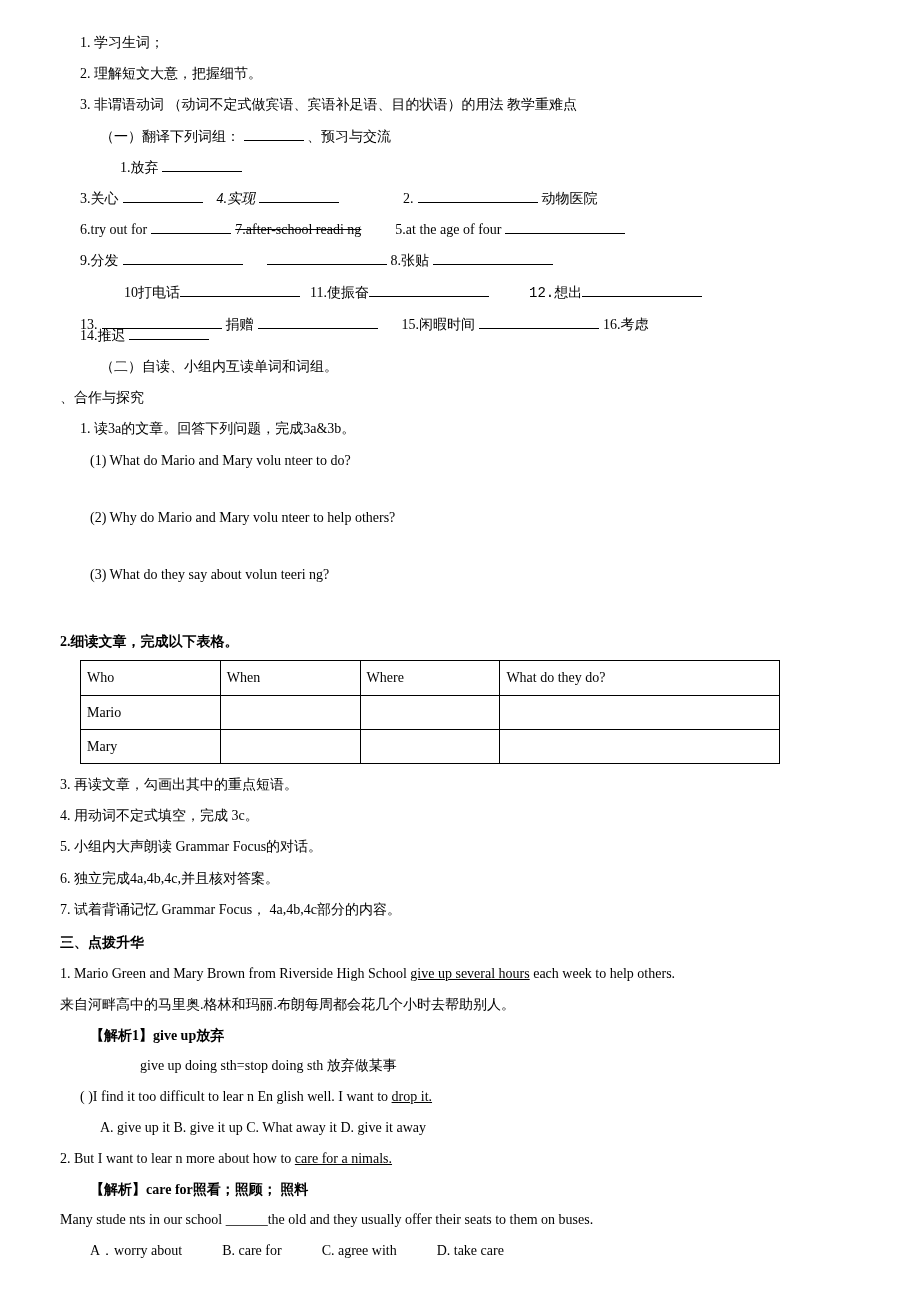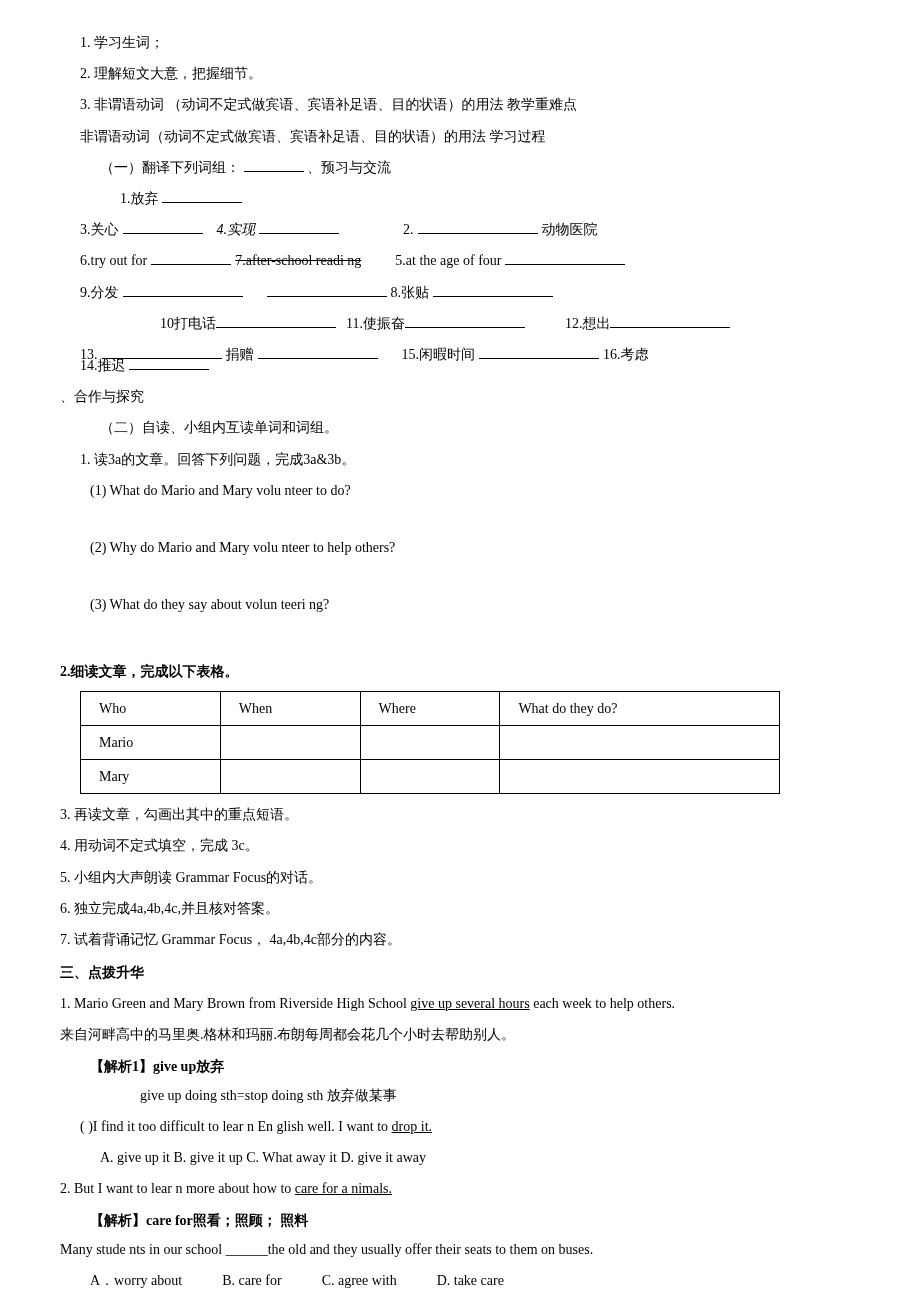--- a/index.html
+++ b/index.html
@@ -15,42 +15,39 @@
     }
     .section { margin-bottom: 6px; }
     .indent1 { margin-left: 20px; }
     .indent2 { margin-left: 40px; }
     .indent3 { margin-left: 60px; }
     .underline { text-decoration: underline; }
     .blank { display: inline-block; border-bottom: 1px solid #000; min-width: 80px; }
     .blank-lg { display: inline-block; border-bottom: 1px solid #000; min-width: 120px; }
     .strikethrough { text-decoration: line-through; }
     table { border-collapse: collapse; margin: 6px 0; width: 700px; }
-    table td, table th { border: 1px solid #000; padding: 4px 18px; min-width: 100px; height: 28px; }
+    table td, table th { border: 1px solid #000; padding: 4px 6px; min-width: 100px; height: 28px; }
     .analysis-block { margin-left: 30px; margin-top: 2px; margin-bottom: 4px; }
     .bracket-label { font-weight: bold; }
   </style>
 </head>
 <body>
 
 <div>
 
   <div class="section indent1">
     <span>1. 学习生词；</span>
   </div>
   <div class="section indent1">
     <span>2. 理解短文大意，把握细节。</span>
   </div>
 
   <div class="section" style="margin-left:20px; margin-top:4px;">
     <span>3.          非谓语动词    （动词不定式做宾语、宾语补足语、目的状语）的用法  教学重难点</span>
   </div>
-  <div class="section" style="margin-left:20px;">
-    <span>非谓语动词（动词不定式做宾语、宾语补足语、目的状语）的用法 学习过程</span>
-  </div>
 
   <div class="section indent2" style="margin-top:4px;">
     <span>（一）翻译下列词组：</span>
     <span class="blank" style="min-width:60px;"></span>
     <span>、预习与交流</span>
   </div>
 
   <div class="section indent3">
     <span>1.放弃</span>
     <span class="blank"></span>
@@ -75,51 +72,51 @@
   </div>
 
   <div class="section" style="display:flex; flex-wrap:wrap; align-items:baseline; gap:4px; margin-left:20px;">
     <span>9.分发</span>
     <span class="blank-lg"></span>
     <span class="blank-lg" style="margin-left:20px;"></span>
     <span>8.张贴</span>
     <span class="blank-lg"></span>
   </div>
 
-  <div class="section" style="display:flex; flex-wrap:wrap; align-items:baseline; margin-left:100px;">
+  <div class="section" style="display:flex; flex-wrap:wrap; align-items:baseline; margin-left:64px;">
     <span>10打电话</span>
     <span class="blank-lg"></span>
     <span style="margin-left:10px;">11.使振奋</span>
     <span class="blank-lg"></span>
-    <span style="margin-left:40px;">12.想出</span>
+    <span style="margin-left:40px;font-family:Liberation Mono, monospace;">12.想出</span>
     <span class="blank-lg"></span>
   </div>
 
   <div class="section" style="display:flex; flex-wrap:wrap; align-items:baseline; gap:4px; margin-left:20px;">
     <span>13.</span>
     <span class="blank-lg"></span>
     <span>捐赠</span>
     <span class="blank-lg"></span>
     <span style="margin-left:20px;">15.闲暇时间</span>
     <span class="blank-lg"></span>
     <span>16.考虑</span>
   </div>
 
 
   <div class="section" style="margin-left:20px; margin-top:-20px;">
     <span>14.推迟</span>
     <span class="blank"></span>
   </div>
 
+  <div class="section indent2" style="margin-top:4px;">
+    <span>（二）自读、小组内互读单词和词组。</span>
+  </div>
+
   <div class="section" style="margin-top:4px;">
     <span>、合作与探究</span>
-  </div>
-
-  <div class="section indent2" style="margin-top:4px;">
-    <span>（二）自读、小组内互读单词和词组。</span>
   </div>
 
   <div class="section indent1" style="margin-top:4px;">
     <span>1.   读3a的文章。回答下列问题，完成3a&amp;3b。</span>
   </div>
 
   <div class="section" style="margin-left:30px; margin-top:6px;">
     <span>(1)   What do Mario and Mary volu nteer to do?</span>
   </div>
   <div style="height:20px;"></div>

